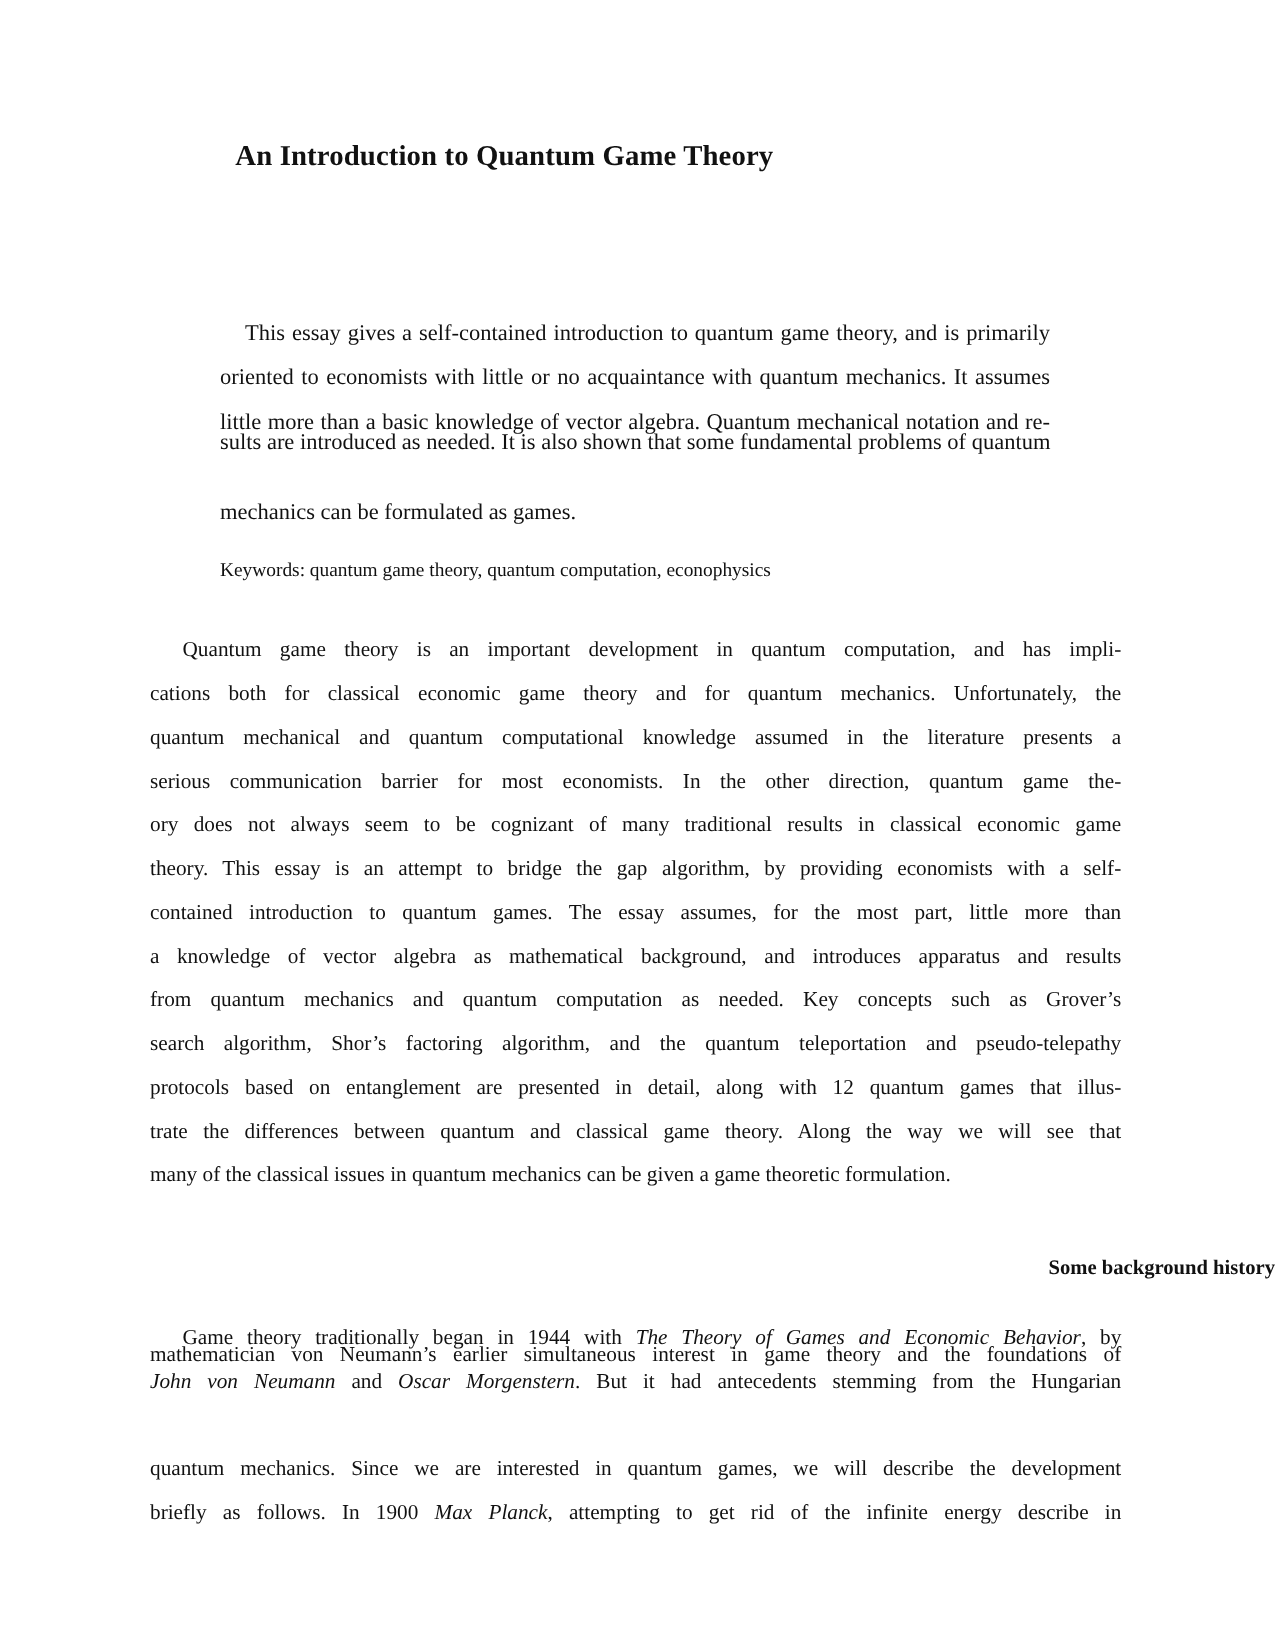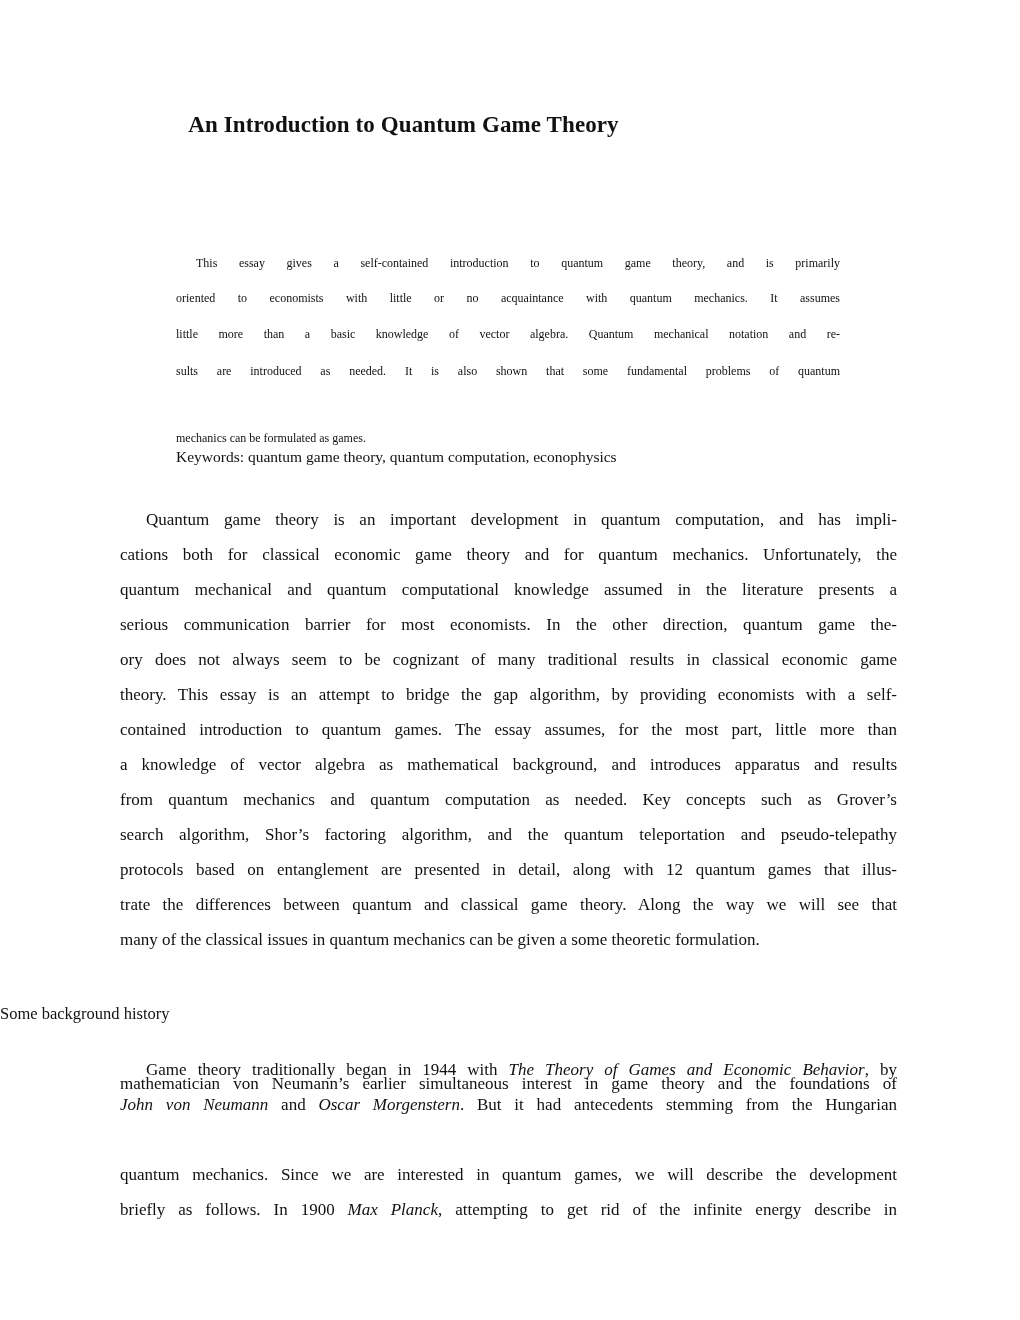--- a/index.html
+++ b/index.html
@@ -1,62 +1,62 @@
 <!DOCTYPE html>
 <html><head>
 <meta charset="utf-8">
 <style>
   html, body { margin: 0; padding: 0; background: #ffffff; }
   body { width: 1020px; height: 1320px; position: relative; overflow: hidden;
          font-family: "Liberation Serif", "DejaVu Serif", serif; color: #111; }
   .title { position: absolute; top: 112px; left: 0; width: 807px; text-align: center;
            font-weight: bold; font-size: 23px; letter-spacing: 0.1px; }
-  .abs-line { position: absolute; left: 176px; width: 664px; font-size: 12px;
+  .abs-line { position: absolute; left: 176px; width: 664px; font-size: 18px;
               white-space: nowrap; text-align: justify; text-align-last: justify; }
   .abs-line.first { left: 196px; width: 644px; }
-  .abs-line.last { text-align-last: left; margin-top: 32px; }
+  .abs-line.last { text-align-last: left; }
   .keywords { position: absolute; left: 176px; top: 448px; font-size: 15.5px; white-space: nowrap; text-align: center; }
   .body-line { position: absolute; left: 120px; width: 777px; font-size: 17px;
                white-space: nowrap; text-align: justify; text-align-last: justify; }
   .body-line.first { left: 146px; width: 751px; }
   .body-line.last { text-align-last: left; }
-  .section { position: absolute; top: 1004px; left: 0; width: 1020px; text-align: left;
-             font-weight: normal; font-size: 16.5px; }
+  .section { position: absolute; top: 1004px; left: 0; width: 1020px; text-align: right;
+             font-weight: bold; font-size: 16.5px; }
   i { }
 </style>
 </head>
 <body>
 
 <div>
 
   <div class="title">An Introduction to Quantum Game Theory</div>
 
   <div>
     <div class="abs-line first" style="top:256px">This essay gives a self-contained introduction to quantum game theory, and is primarily</div>
     <div class="abs-line" style="top:291px">oriented to economists with little or no acquaintance with quantum mechanics.  It assumes</div>
     <div class="abs-line" style="top:327px">little more than a basic knowledge of vector algebra.  Quantum mechanical notation and re-</div>
-    <div class="abs-line" style="top:364px">sults are introduced as needed.  It is also shown that some fundamental problems of quantum</div>
+    <div class="abs-line" style="top:343px">sults are introduced as needed.  It is also shown that some fundamental problems of quantum</div>
     <div class="abs-line last" style="top:399px">mechanics can be formulated as games.</div>
     <div class="keywords">Keywords: quantum game theory, quantum computation, econophysics</div>
   </div>
 
   <div>
     <div class="body-line first" style="top:510px">Quantum game theory is an important development in quantum computation, and has impli-</div>
     <div class="body-line" style="top:545px">cations both for classical economic game theory and for quantum mechanics.  Unfortunately, the</div>
     <div class="body-line" style="top:580px">quantum mechanical and quantum computational knowledge assumed in the literature presents a</div>
     <div class="body-line" style="top:615px">serious communication barrier for most economists.  In the other direction, quantum game the-</div>
     <div class="body-line" style="top:650px">ory does not always seem to be cognizant of many traditional results in classical economic game</div>
     <div class="body-line" style="top:685px">theory.  This essay is an attempt to bridge the gap algorithm, by providing economists with a self-</div>
     <div class="body-line" style="top:720px">contained introduction to quantum games.  The essay assumes, for the most part, little more than</div>
     <div class="body-line" style="top:755px">a knowledge of vector algebra as mathematical background, and introduces apparatus and results</div>
     <div class="body-line" style="top:790px">from quantum mechanics and quantum computation as needed.  Key concepts such as Grover’s</div>
     <div class="body-line" style="top:825px">search algorithm, Shor’s factoring algorithm, and the quantum teleportation and pseudo-telepathy</div>
     <div class="body-line" style="top:860px">protocols based on entanglement are presented in detail, along with 12 quantum games that illus-</div>
     <div class="body-line" style="top:895px">trate the differences between quantum and classical game theory.  Along the way we will see that</div>
-    <div class="body-line last" style="top:930px">many of the classical issues in quantum mechanics can be given a some theoretic formulation.</div>
+    <div class="body-line last" style="top:930px">many of the classical issues in quantum mechanics can be given a game theoretic formulation.</div>
   </div>
 
   <div class="section">Some background history</div>
 
   <div>
     <div class="body-line first" style="top:1060px"><span>Game theory traditionally began in 1944 with </span><i>The Theory of Games and Economic Behavior</i><span>, by</span></div>
     <div class="body-line" style="top:1095px"><i>John von Neumann</i><span> and </span><i>Oscar Morgenstern</i><span>.  But it had antecedents stemming from the Hungarian</span></div>
     <div class="body-line" style="top:1074px">mathematician von Neumann’s earlier simultaneous interest in game theory and the foundations of</div>
     <div class="body-line" style="top:1165px">quantum mechanics.  Since we are interested in quantum games, we will describe the development</div>
     <div class="body-line" style="top:1200px"><span>briefly as follows.  In 1900 </span><i>Max Planck</i><span>, attempting to get rid of the infinite energy describe in</span></div>

